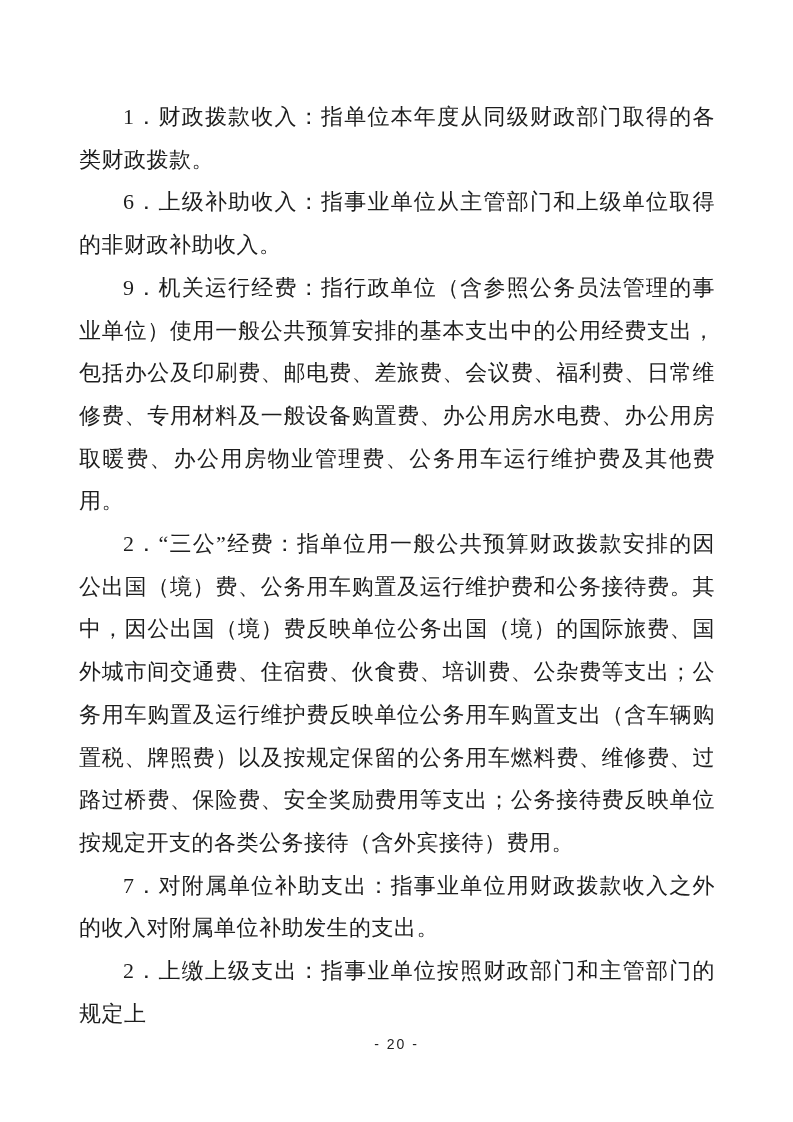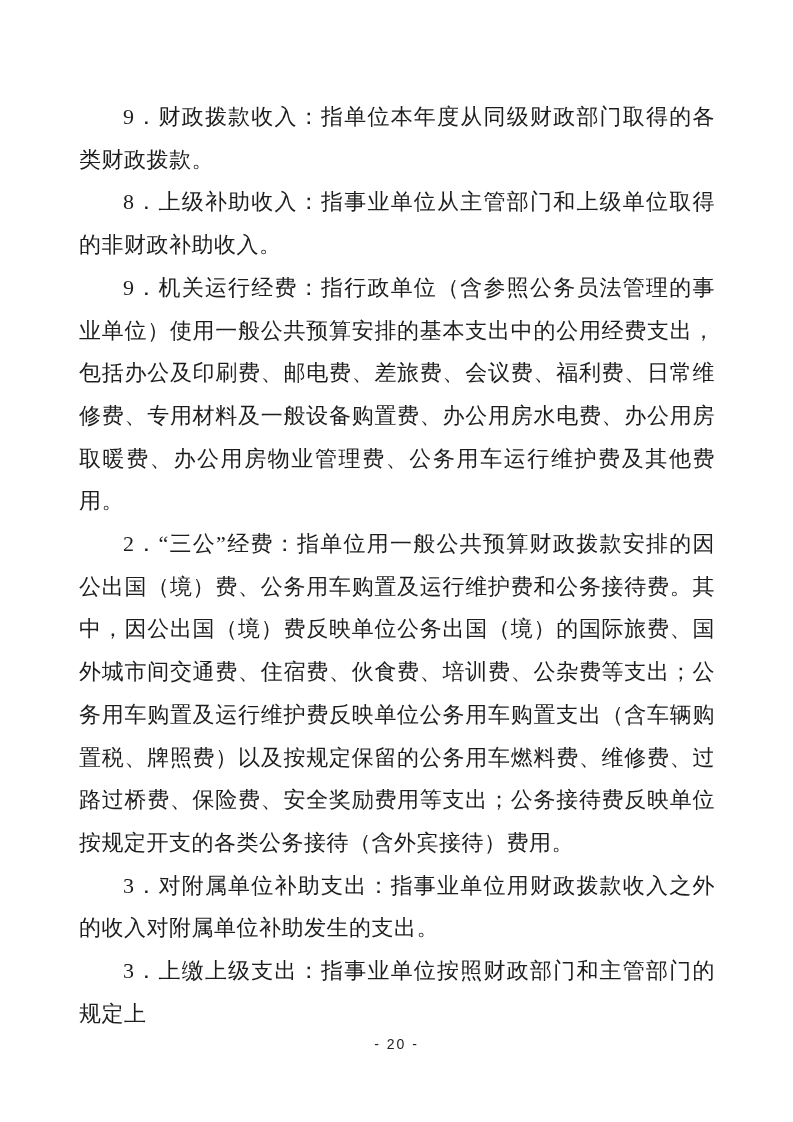--- a/index.html
+++ b/index.html
@@ -45,21 +45,21 @@
     letter-spacing: 2px;
     color: #222222;
     font-family: "Liberation Sans", "DejaVu Sans", sans-serif;
   }
 </style>
 </head>
 <body>
 
 <div class="page">
   <div class="body-text">
-    <p>9．财政拨款收入：指单位本年度从同级财政部门取得的各类财政拨款。</p>
-    <p>8．上级补助收入：指事业单位从主管部门和上级单位取得的非财政补助收入。</p>
+    <p>1．财政拨款收入：指单位本年度从同级财政部门取得的各类财政拨款。</p>
+    <p>6．上级补助收入：指事业单位从主管部门和上级单位取得的非财政补助收入。</p>
     <p>9．机关运行经费：指行政单位（含参照公务员法管理的事业单位）使用一般公共预算安排的基本支出中的公用经费支出，包括办公及印刷费、邮电费、差旅费、会议费、福利费、日常维修费、专用材料及一般设备购置费、办公用房水电费、办公用房取暖费、办公用房物业管理费、公务用车运行维护费及其他费用。</p>
     <p>2．“三公”经费：指单位用一般公共预算财政拨款安排的因公出国（境）费、公务用车购置及运行维护费和公务接待费。其中，因公出国（境）费反映单位公务出国（境）的国际旅费、国外城市间交通费、住宿费、伙食费、培训费、公杂费等支出；公务用车购置及运行维护费反映单位公务用车购置支出（含车辆购置税、牌照费）以及按规定保留的公务用车燃料费、维修费、过路过桥费、保险费、安全奖励费用等支出；公务接待费反映单位按规定开支的各类公务接待（含外宾接待）费用。</p>
-    <p>3．对附属单位补助支出：指事业单位用财政拨款收入之外的收入对附属单位补助发生的支出。</p>
-    <p>3．上缴上级支出：指事业单位按照财政部门和主管部门的规定上</p>
+    <p>7．对附属单位补助支出：指事业单位用财政拨款收入之外的收入对附属单位补助发生的支出。</p>
+    <p>2．上缴上级支出：指事业单位按照财政部门和主管部门的规定上</p>
   </div>
   <div class="page-number">- 20 -</div>
 </div>
 
 </body></html>

